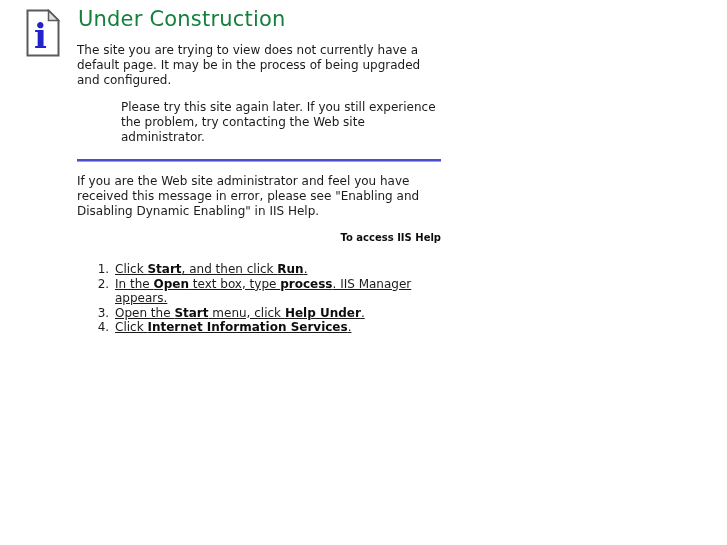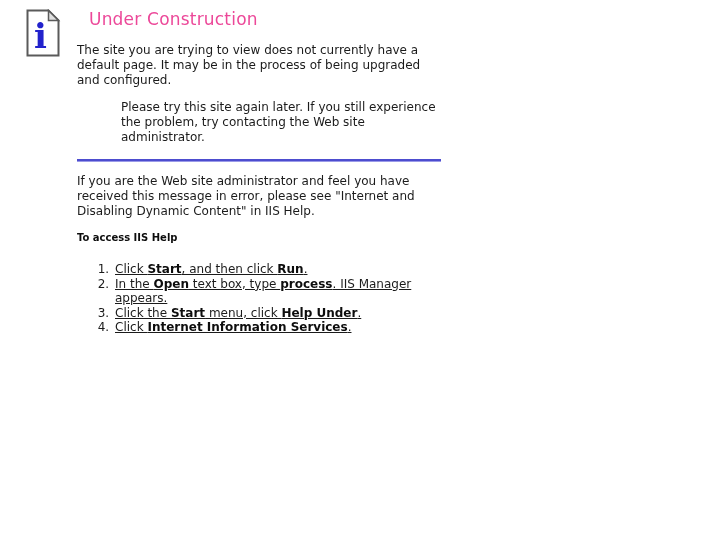--- a/index.html
+++ b/index.html
@@ -28,24 +28,24 @@
     padding-top: 1px;
   }
   .text-col {
     width: 364px;
     flex: 0 0 364px;
     color: #1b1b1b;
     font-size: 12px;
     line-height: 15px;
   }
   .title {
-    font-size: 17px;
+    font-size: 21px;
     line-height: 22px;
-    color: #ec4899;
-    margin: 0 0 13px 12px;
+    color: #15803d;
+    margin: 0 0 13px 1px;
     font-weight: normal;
     letter-spacing: 0.2px;
   }
   .para {
     margin: 0 0 12px 0;
   }
   .para.last-before-rule {
     margin-bottom: 14px;
     margin-left: 44px;
   }
@@ -56,20 +56,21 @@
     border-bottom: 1px solid #9a9ae8;
     margin: 0 0 12px 0;
     width: 364px;
   }
   .mini-heading {
     font-size: 10px;
     font-weight: bold;
     color: #0d0d0d;
     margin: 13px 0 10px 0;
     line-height: 12px;
+    text-align: right;
   }
   ol.steps {
     margin: 18px 0 0 0;
     padding-left: 36px;
   }
   ol.steps li {
     margin: 0 0 0 0;
     padding-left: 2px;
     line-height: 14.6px;
     text-decoration: underline;
@@ -98,26 +99,26 @@
 
     <div class="text-col">
       <h1 class="title">Under Construction</h1>
 
       <p class="para">The site you are trying to view does not currently have a default page. It may be in the process of being upgraded and configured.</p>
 
       <p class="para last-before-rule">Please try this site again later. If you still experience the problem, try contacting the Web site administrator.</p>
 
       <hr class="rule">
 
-      <p class="para">If you are the Web site administrator and feel you have received this message in error, please see "Internet and Disabling Dynamic Content" in IIS Help.</p>
+      <p class="para">If you are the Web site administrator and feel you have received this message in error, please see "Enabling and Disabling Dynamic Enabling" in IIS Help.</p>
 
       <h5 class="mini-heading">To access IIS Help</h5>
 
       <ol class="steps">
           <li><span>Click </span><b>Start</b><span>, and then click </span><b>Run</b><span>.</span></li>
           <li><span>In the </span><b>Open</b><span> text box, type </span><b>process</b><span>. IIS Manager appears.</span></li>
-          <li><span>Click the </span><b>Start</b><span> menu, click </span><b>Help Under</b><span>.</span></li>
+          <li><span>Open the </span><b>Start</b><span> menu, click </span><b>Help Under</b><span>.</span></li>
           <li><span>Click </span><b>Internet Information Services</b><span>.</span></li>
         </ol>
     </div>
 
   </div>
 </div>
 
 </body></html>

